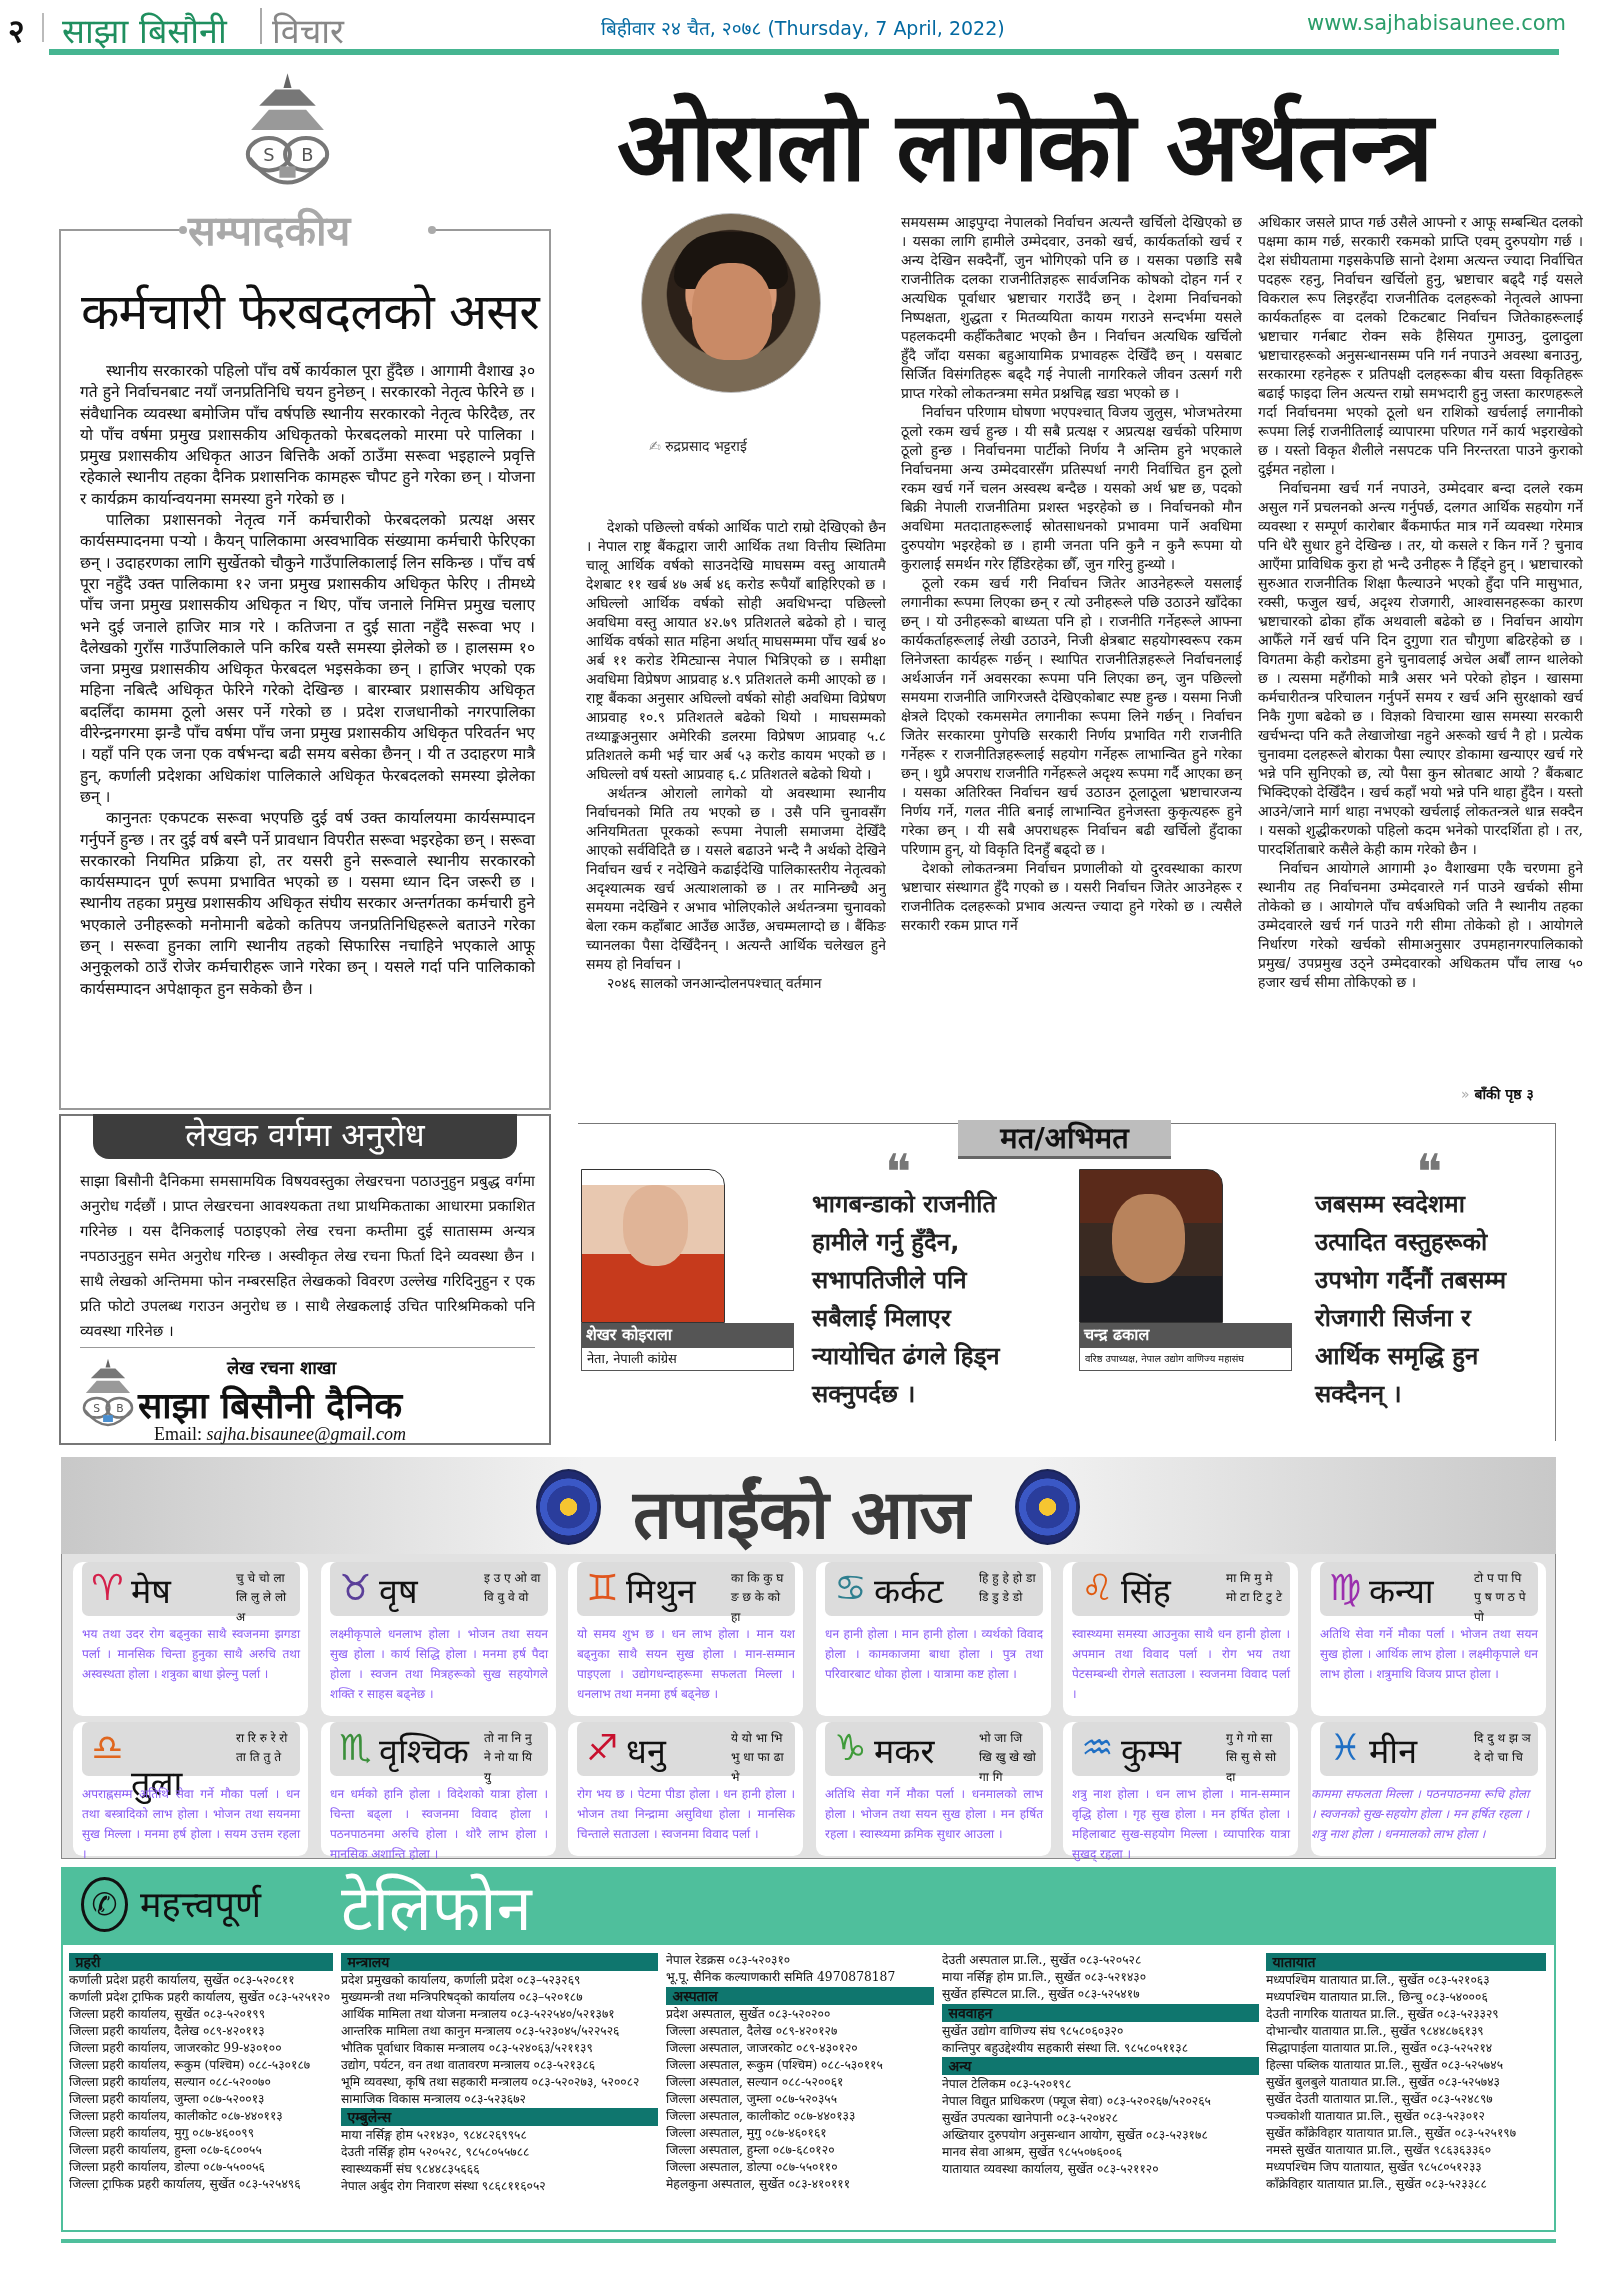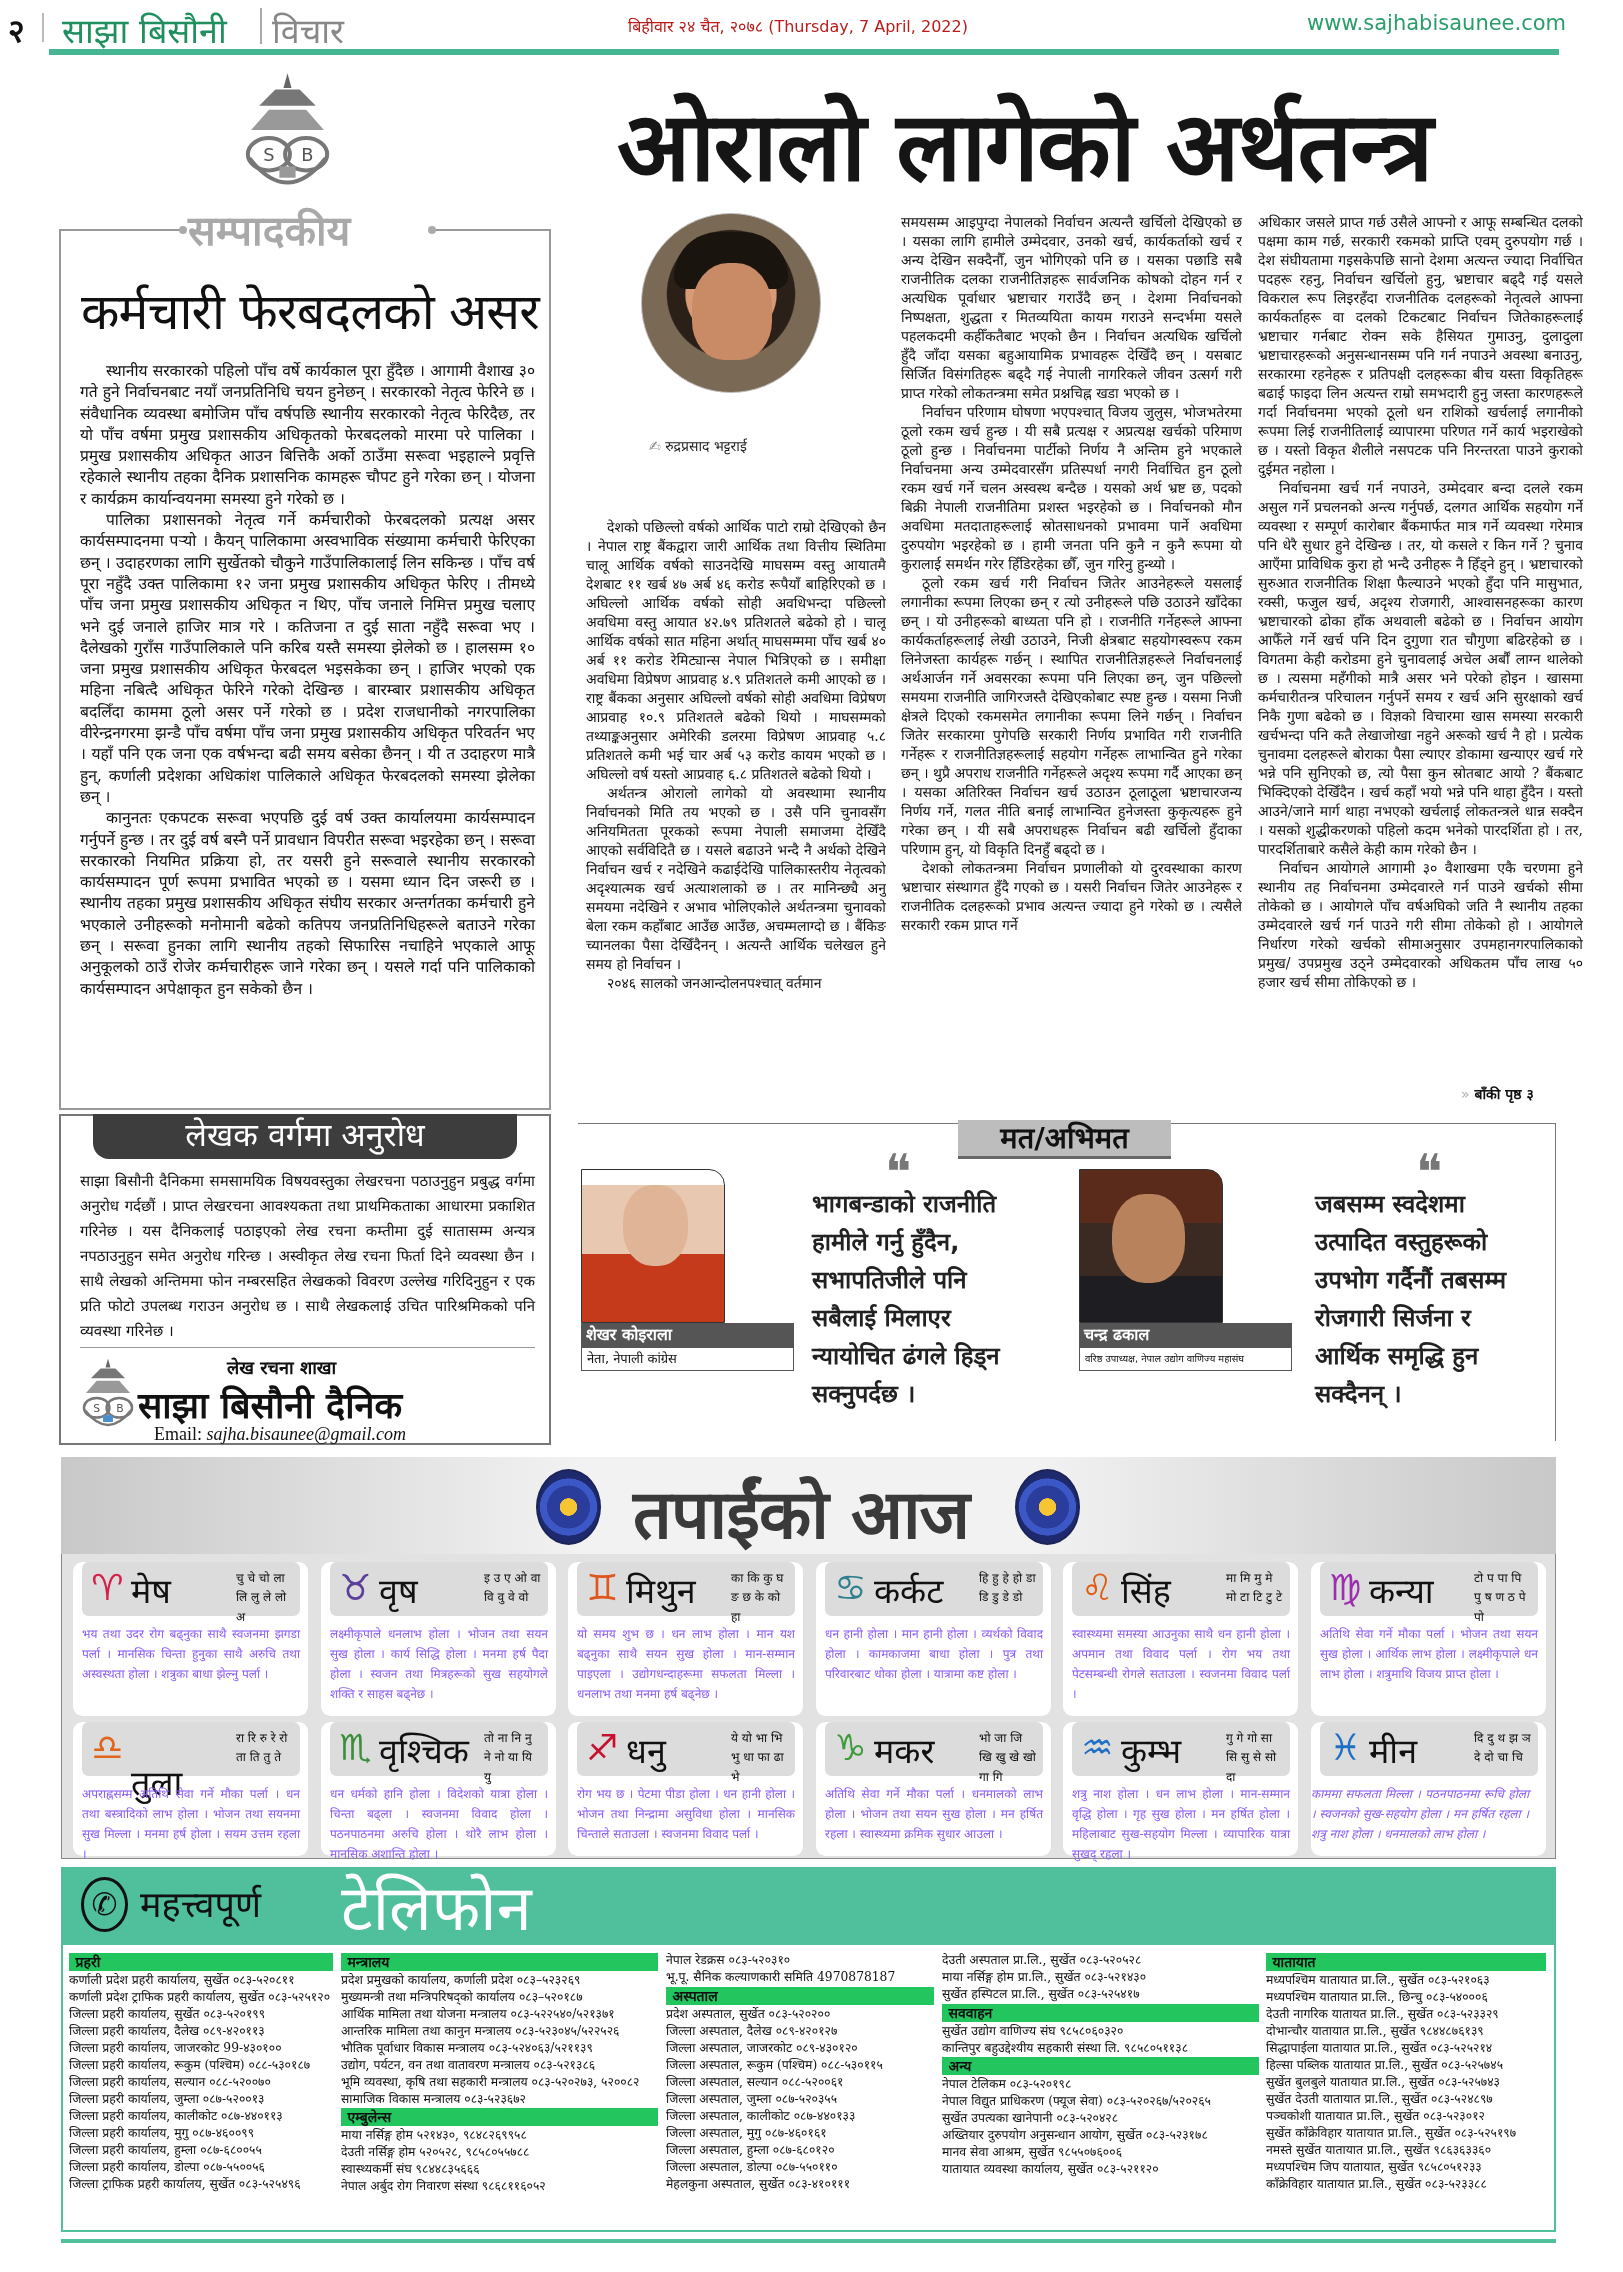--- a/index.html
+++ b/index.html
@@ -4,21 +4,21 @@
 <style>
   *{box-sizing:border-box;margin:0;padding:0}
   html,body{width:1623px;height:2273px;background:#fff;overflow:hidden}
   body{font-family:"DejaVu Sans",sans-serif;color:#111;position:relative}
   .abs{position:absolute}
   .pg-num{left:8px;top:8px;font-size:32px;font-weight:bold;color:#111}
   .pg-sep{left:42px;top:13px;width:4.9px;height:29px;border-left:2.4px solid #bbb}
   .paper-name{left:62px;top:6.5px;font-size:34px;color:#1f8f5f}
   .section-sep{left:260px;top:8px;height:36px;border-left:2.4px solid #aaa}
   .section-name{left:272px;top:6.5px;font-size:34px;color:#888}
-  .date-line{left:628px;top:14.6px;font-size:16px;color:#b91c1c}
+  .date-line{left:601px;top:14.6px;font-size:19px;color:#0369a1}
   .site-url{left:1307px;top:11.4px;font-size:21px;color:#2a9d6a}
   .rule-top{left:49px;top:49px;width:1510px;height:5.7px;background:#46b591}
 
   
   .logo{left:243px;top:73px;width:89px;height:122px}
 
   
   .headline{left:617px;top:77px;font-size:96px;font-weight:bold;letter-spacing:-1.6px;color:#151515;font-family:"DejaVu Serif",serif}
 
   
@@ -76,21 +76,21 @@
   .sign-text{width:218px;font-size:12px;line-height:20px;text-align:justify;color:#8b5cf6;font-family:"DejaVu Serif",serif}
 
   
   .tel-bar{left:61px;top:1867px;width:1495px;height:78px;background:#4fbf9c}
   .tel-icon{left:81px;top:1877px;width:47px;height:55px;border:3.2px solid #111;border-radius:50%;font-size:31px;text-align:center;line-height:49px;color:#111}
   .tel-label-small{left:140px;top:1879px;font-size:36px;color:#111}
   .tel-label-big{left:341px;top:1863px;font-size:63px;color:#fff}
   .tel-frame{left:61px;top:1945px;width:1495px;height:287px;border-left:2.4px solid #4fbf9c;border-right:2.4px solid #4fbf9c;border-bottom:2.4px solid #4fbf9c}
   .tel-rule{left:61px;top:2239px;width:1495px;height:4px;background:#4fbf9c}
   .tel-col{font-size:12.3px;line-height:17px;color:#111;font-family:"DejaVu Serif",serif;white-space:nowrap;overflow:hidden}
-  .tel-cat{background:#22c55e;font-weight:bold;font-size:14px;padding-left:6.5px;height:18px;line-height:18px;margin:0.8px 0}
+  .tel-cat{background:#0f766e;font-weight:bold;font-size:14px;padding-left:6.5px;height:18px;line-height:18px;margin:0.8px 0}
 </style>
 </head>
 <body>
 
 <div class="abs pg-num">२</div>
 <div class="abs pg-sep"></div>
 <div class="abs paper-name">साझा बिसौनी</div>
 <div class="abs section-sep"></div>
 <div class="abs section-name">विचार</div>
 <div class="abs date-line">बिहीवार २४ चैत, २०७८ (Thursday, 7 April, 2022)</div>

